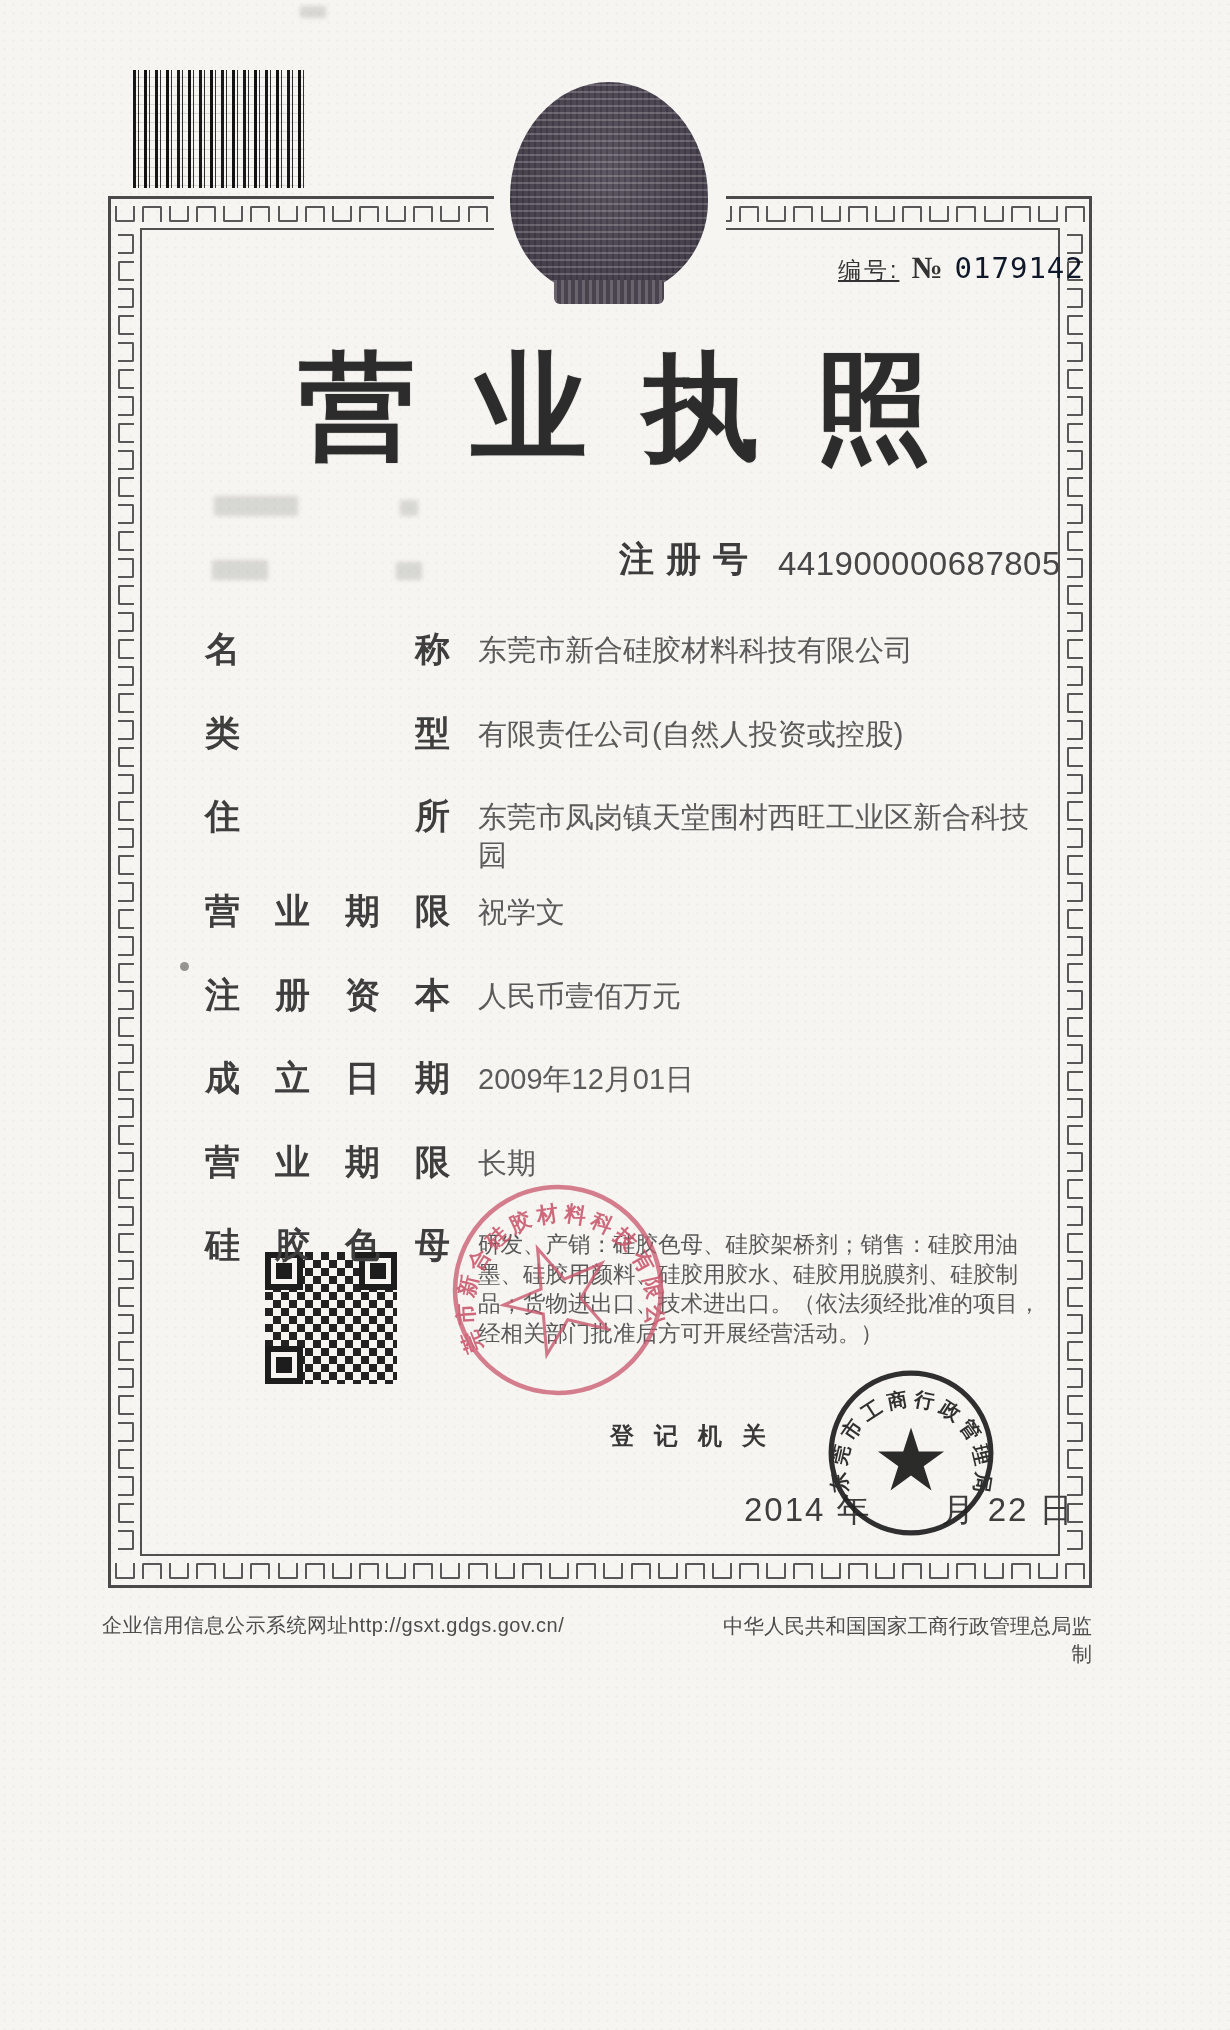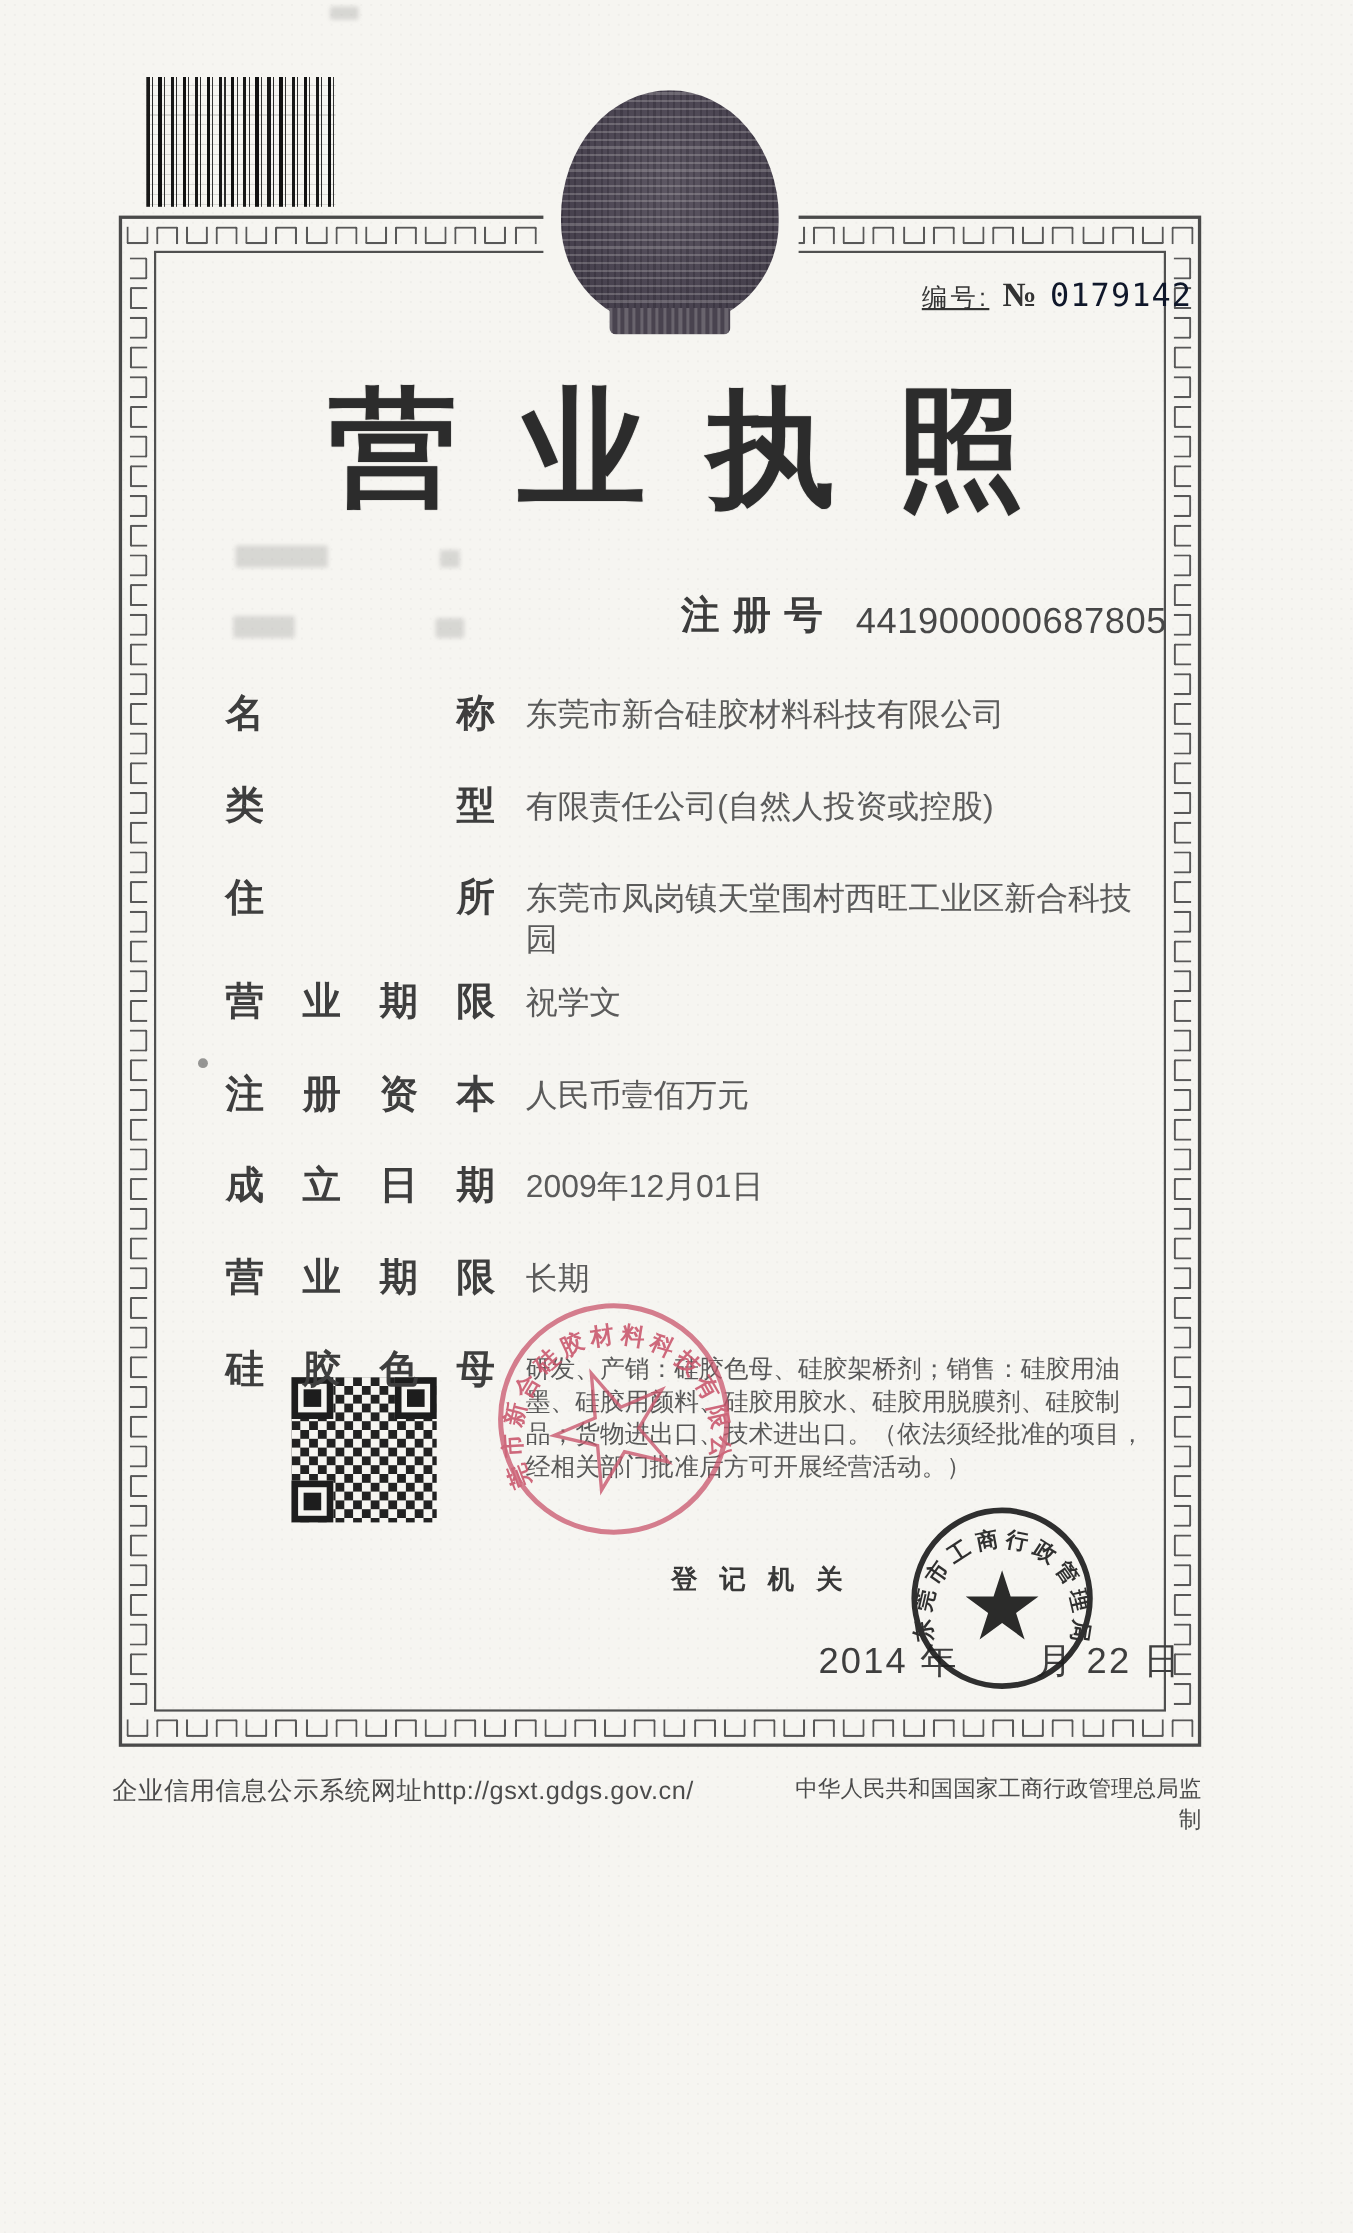--- a/index.html
+++ b/index.html
@@ -97,21 +97,21 @@
   .f-tl{left:0;top:0;} .f-tr{right:0;top:0;} .f-bl{left:0;bottom:0;}
 
   
   .seal-red{left:450px;top:1182px;width:216px;height:216px;z-index:6;transform:rotate(-8deg);opacity:.88;}
   .seal-black{left:826px;top:1368px;width:170px;height:170px;z-index:6;opacity:.92;}
 
   .reg-org{left:610px;top:1420px;font-size:24px;font-weight:700;letter-spacing:20px;color:#383838;z-index:4;}
   .issue-date{left:744px;top:1488px;font-size:33px;color:#3e3e3e;white-space:pre;z-index:5;letter-spacing:2px;}
 
   
-  .footer-left{left:102px;top:1612px;font-size:23px;color:#4c4c4c;letter-spacing:.5px;z-index:4;}
+  .footer-left{left:102px;top:1612px;font-size:20px;color:#4c4c4c;letter-spacing:.5px;z-index:4;}
   .footer-right{left:710px;top:1612px;width:382px;text-align:right;font-size:20.5px;color:#4c4c4c;z-index:4;}
 
   
   .artifact{background:rgba(95,95,95,.20);filter:blur(2px);border-radius:2px;}
   .a1{left:214px;top:496px;width:84px;height:20px;}
   .a2{left:400px;top:500px;width:18px;height:16px;}
   .a3{left:212px;top:560px;width:56px;height:20px;}
   .a4{left:396px;top:562px;width:26px;height:18px;}
   .a5{left:180px;top:962px;width:9px;height:9px;border-radius:50%;background:rgba(70,70,70,.55);filter:none;}
   .a6{left:300px;top:6px;width:26px;height:12px;}

